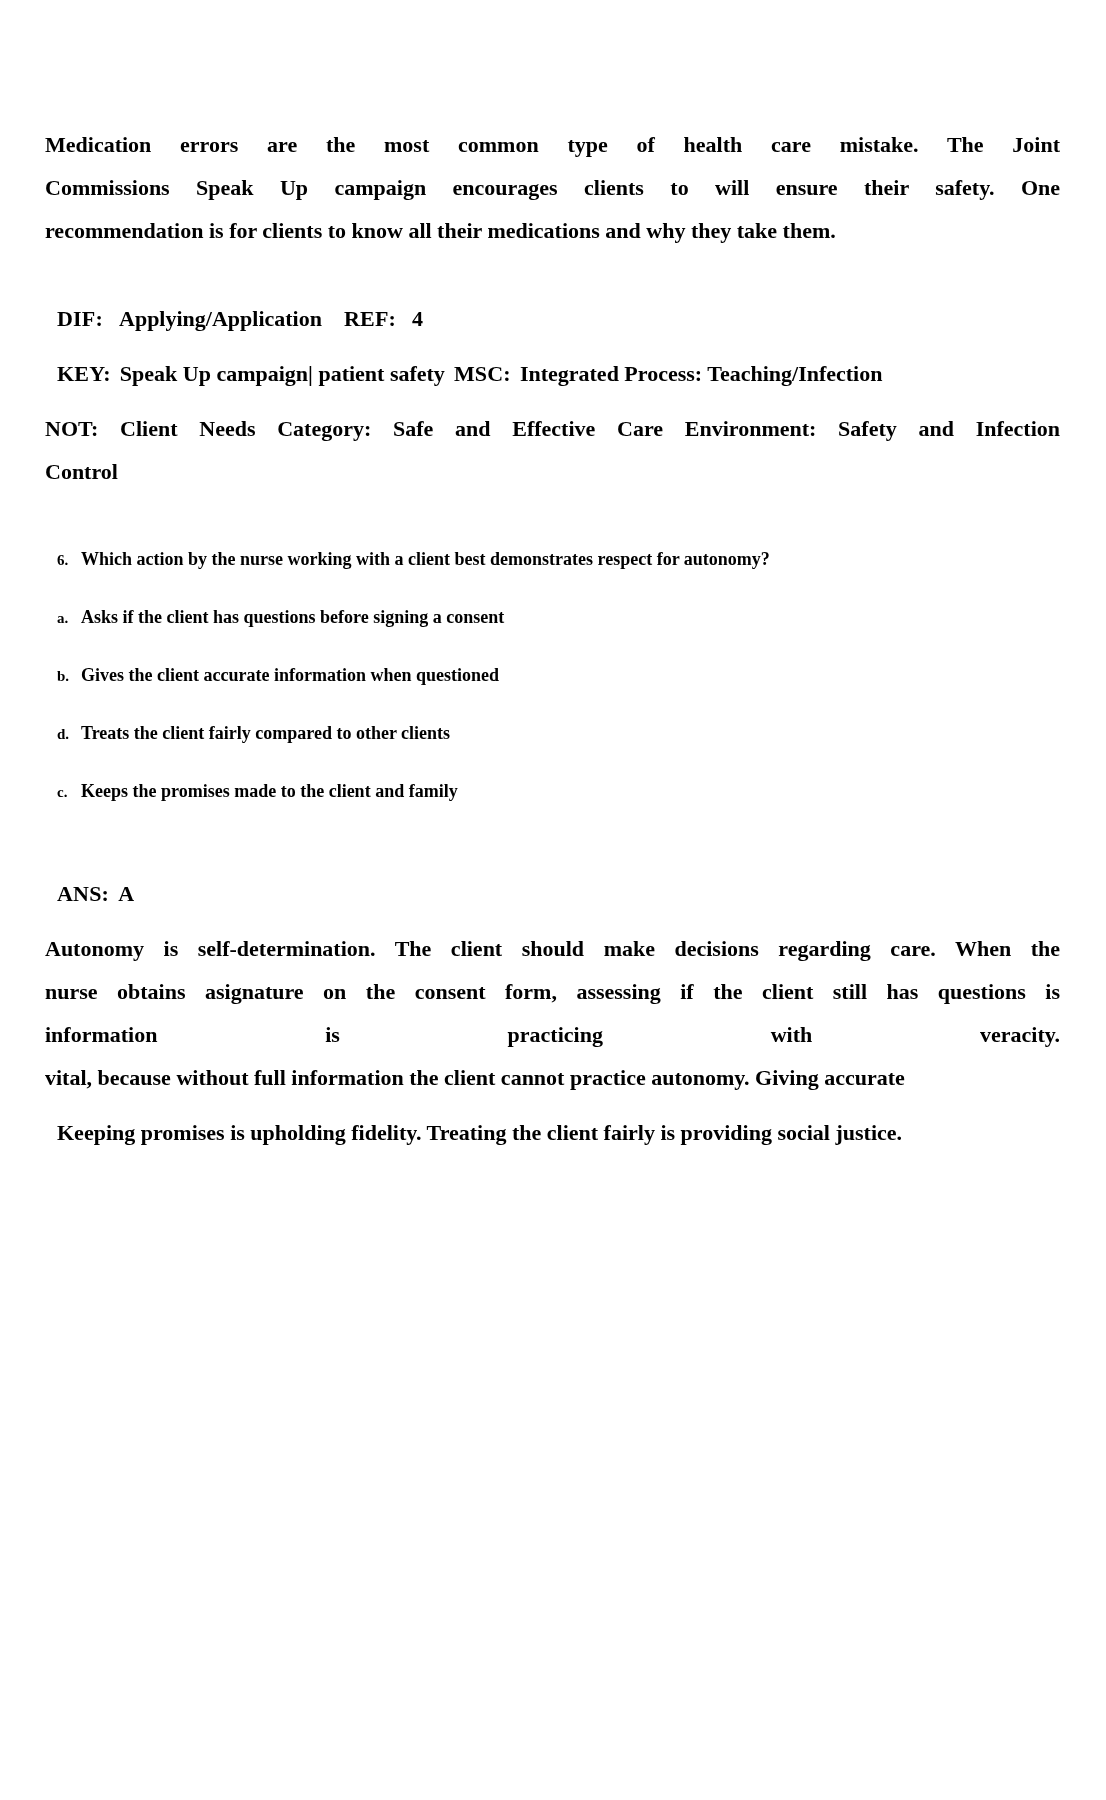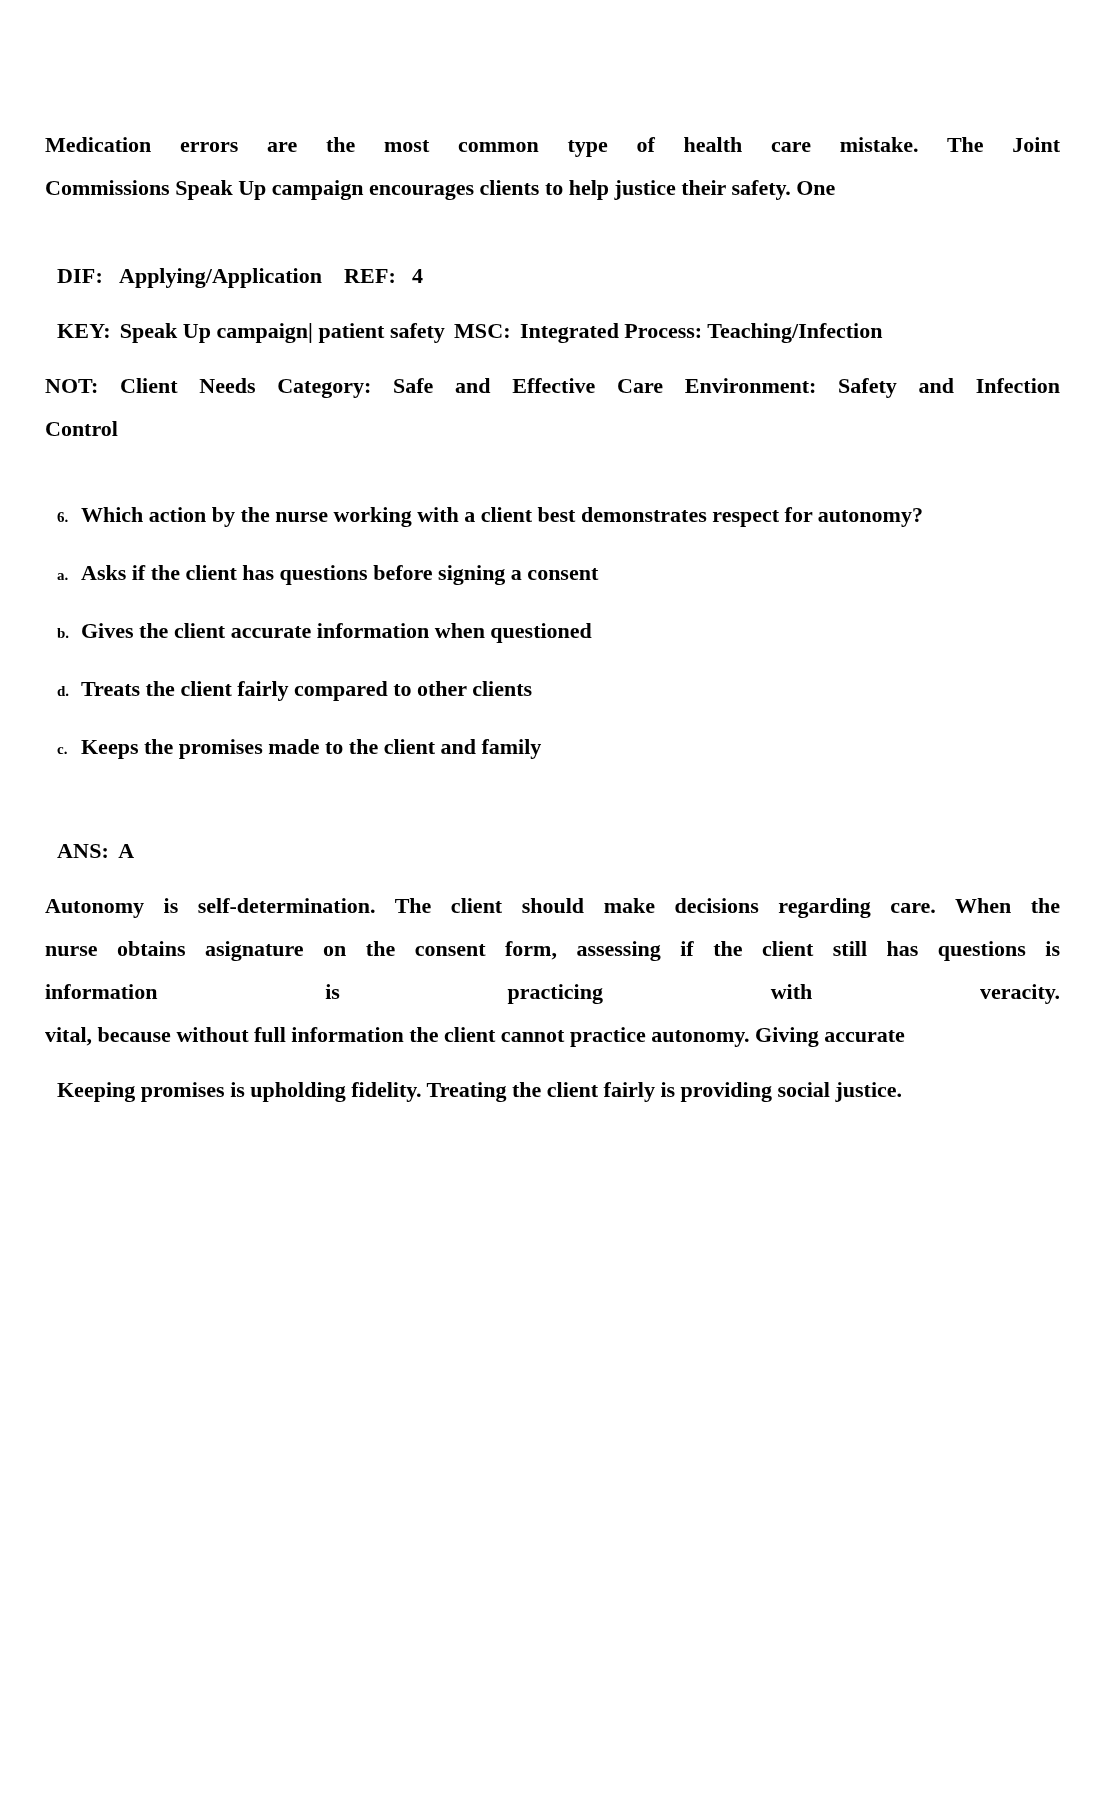--- a/index.html
+++ b/index.html
@@ -30,30 +30,31 @@
   .label      { letter-spacing: 0.2px; }
   .gap-sm     { margin-left: 9px;  }
   .gap-md     { margin-left: 16px; }
   .gap-lg     { margin-left: 22px; }
 
   .marker {
     font-size: 15px;
     display: inline-block;
     min-width: 24px;
   }
-  .q-text, .opt-text { font-size: 22px; }
+  .q-text, .opt-text { font-size: 18px; }
 </style>
 </head>
 <body>
 
 <div class="page">
 
   <div class="block-feedback jlines">
       <div class="jline">Medication errors are the most common type of health care mistake. The Joint</div>
-      <div class="jline">Commissions Speak Up campaign encourages clients to help justice their safety. One</div>
+      <div class="jline">Commissions Speak Up campaign encourages clients to will ensure their safety. One</div>
+      <div class="jline">recommendation is for clients to know all their medications and why they take them.</div>
     </div>
 
   <div class="block-meta">
     <p class="meta-line">
       <span class="label">DIF:</span><span class="gap-md">Applying/Application</span><span class="gap-lg label">REF:</span><span class="gap-md">4</span>
     </p>
     <p class="meta-line">
       <span class="label">KEY:</span><span class="gap-sm">Speak Up campaign| patient safety</span><span class="gap-sm label">MSC:</span><span class="gap-sm">Integrated Process: Teaching/Infection</span>
     </p>
     <div class="jlines">

